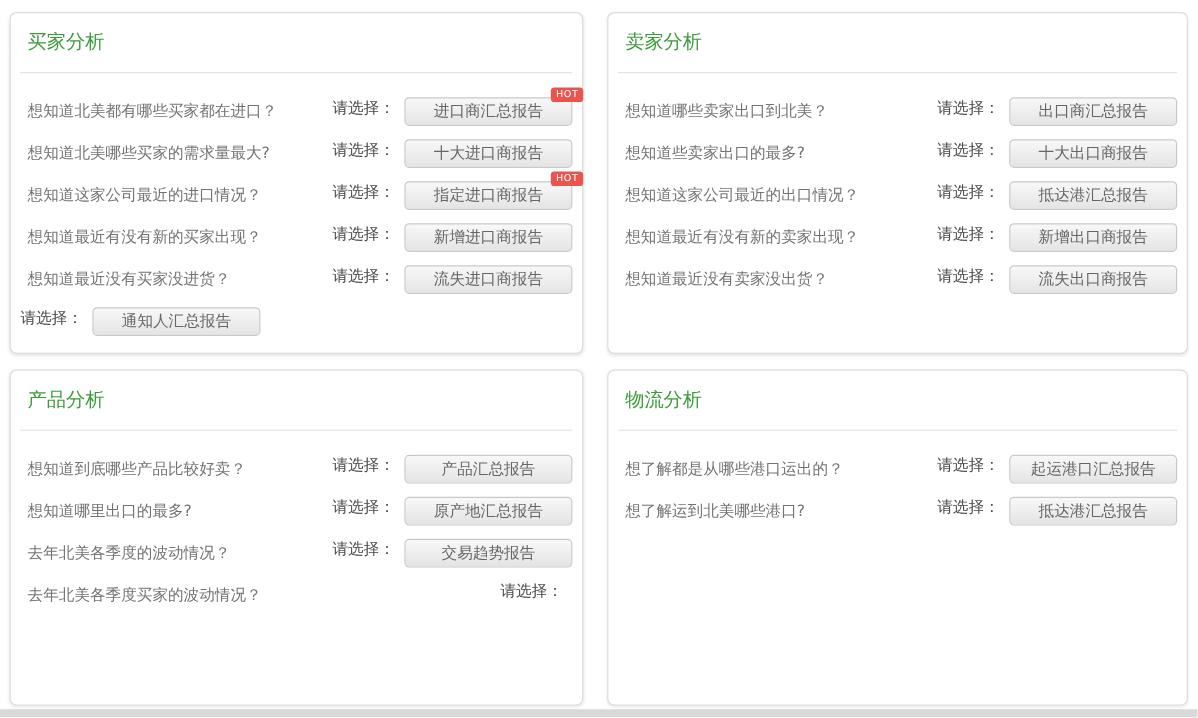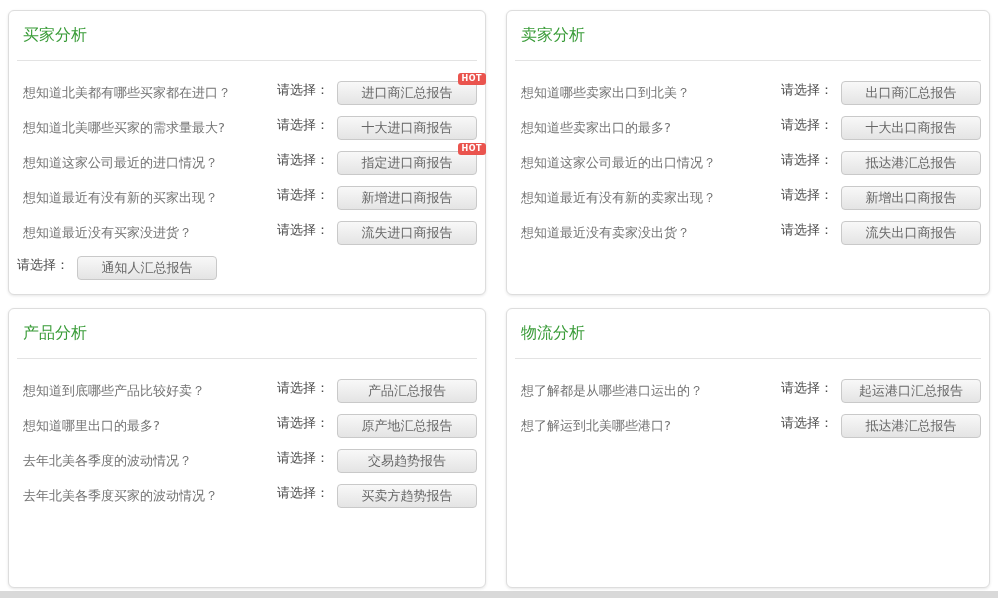--- a/index.html
+++ b/index.html
@@ -70,21 +70,21 @@
     padding:0;
     cursor:pointer;
     flex:0 0 140px;
   }
   .hot {
     position:absolute;
     top:-9px; right:-10px;
     background:#ea544e;
     color:#ffffff;
     font-size:8px;
-    font-weight:bold;
+    font-weight:normal;
     line-height:1;
     padding:2px 4px;
     border-radius:3px;
     letter-spacing:0.5px;
     text-align:center;
   }
   .footer-strip {
     height:7px;
     background:#d9d9d9;
     margin-top:3px;
@@ -178,21 +178,20 @@
           <button class="report-btn"><span>原产地汇总报告</span></button>
         </div>
         <div class="row">
           <span class="question">去年北美各季度的波动情况？</span>
           <span class="select-label">请选择：</span>
           <button class="report-btn"><span>交易趋势报告</span></button>
         </div>
         <div class="row">
           <span class="question">去年北美各季度买家的波动情况？</span>
           <span class="select-label">请选择：</span>
-          <button class="report-btn"><span>买卖方趋势报告</span></button>
         </div>
       </div>
   </section>
 
   <section class="panel">
     <h2 class="panel-title">物流分析</h2>
     <hr class="sep">
     <div class="rows">
         <div class="row">
           <span class="question">想了解都是从哪些港口运出的？</span>

